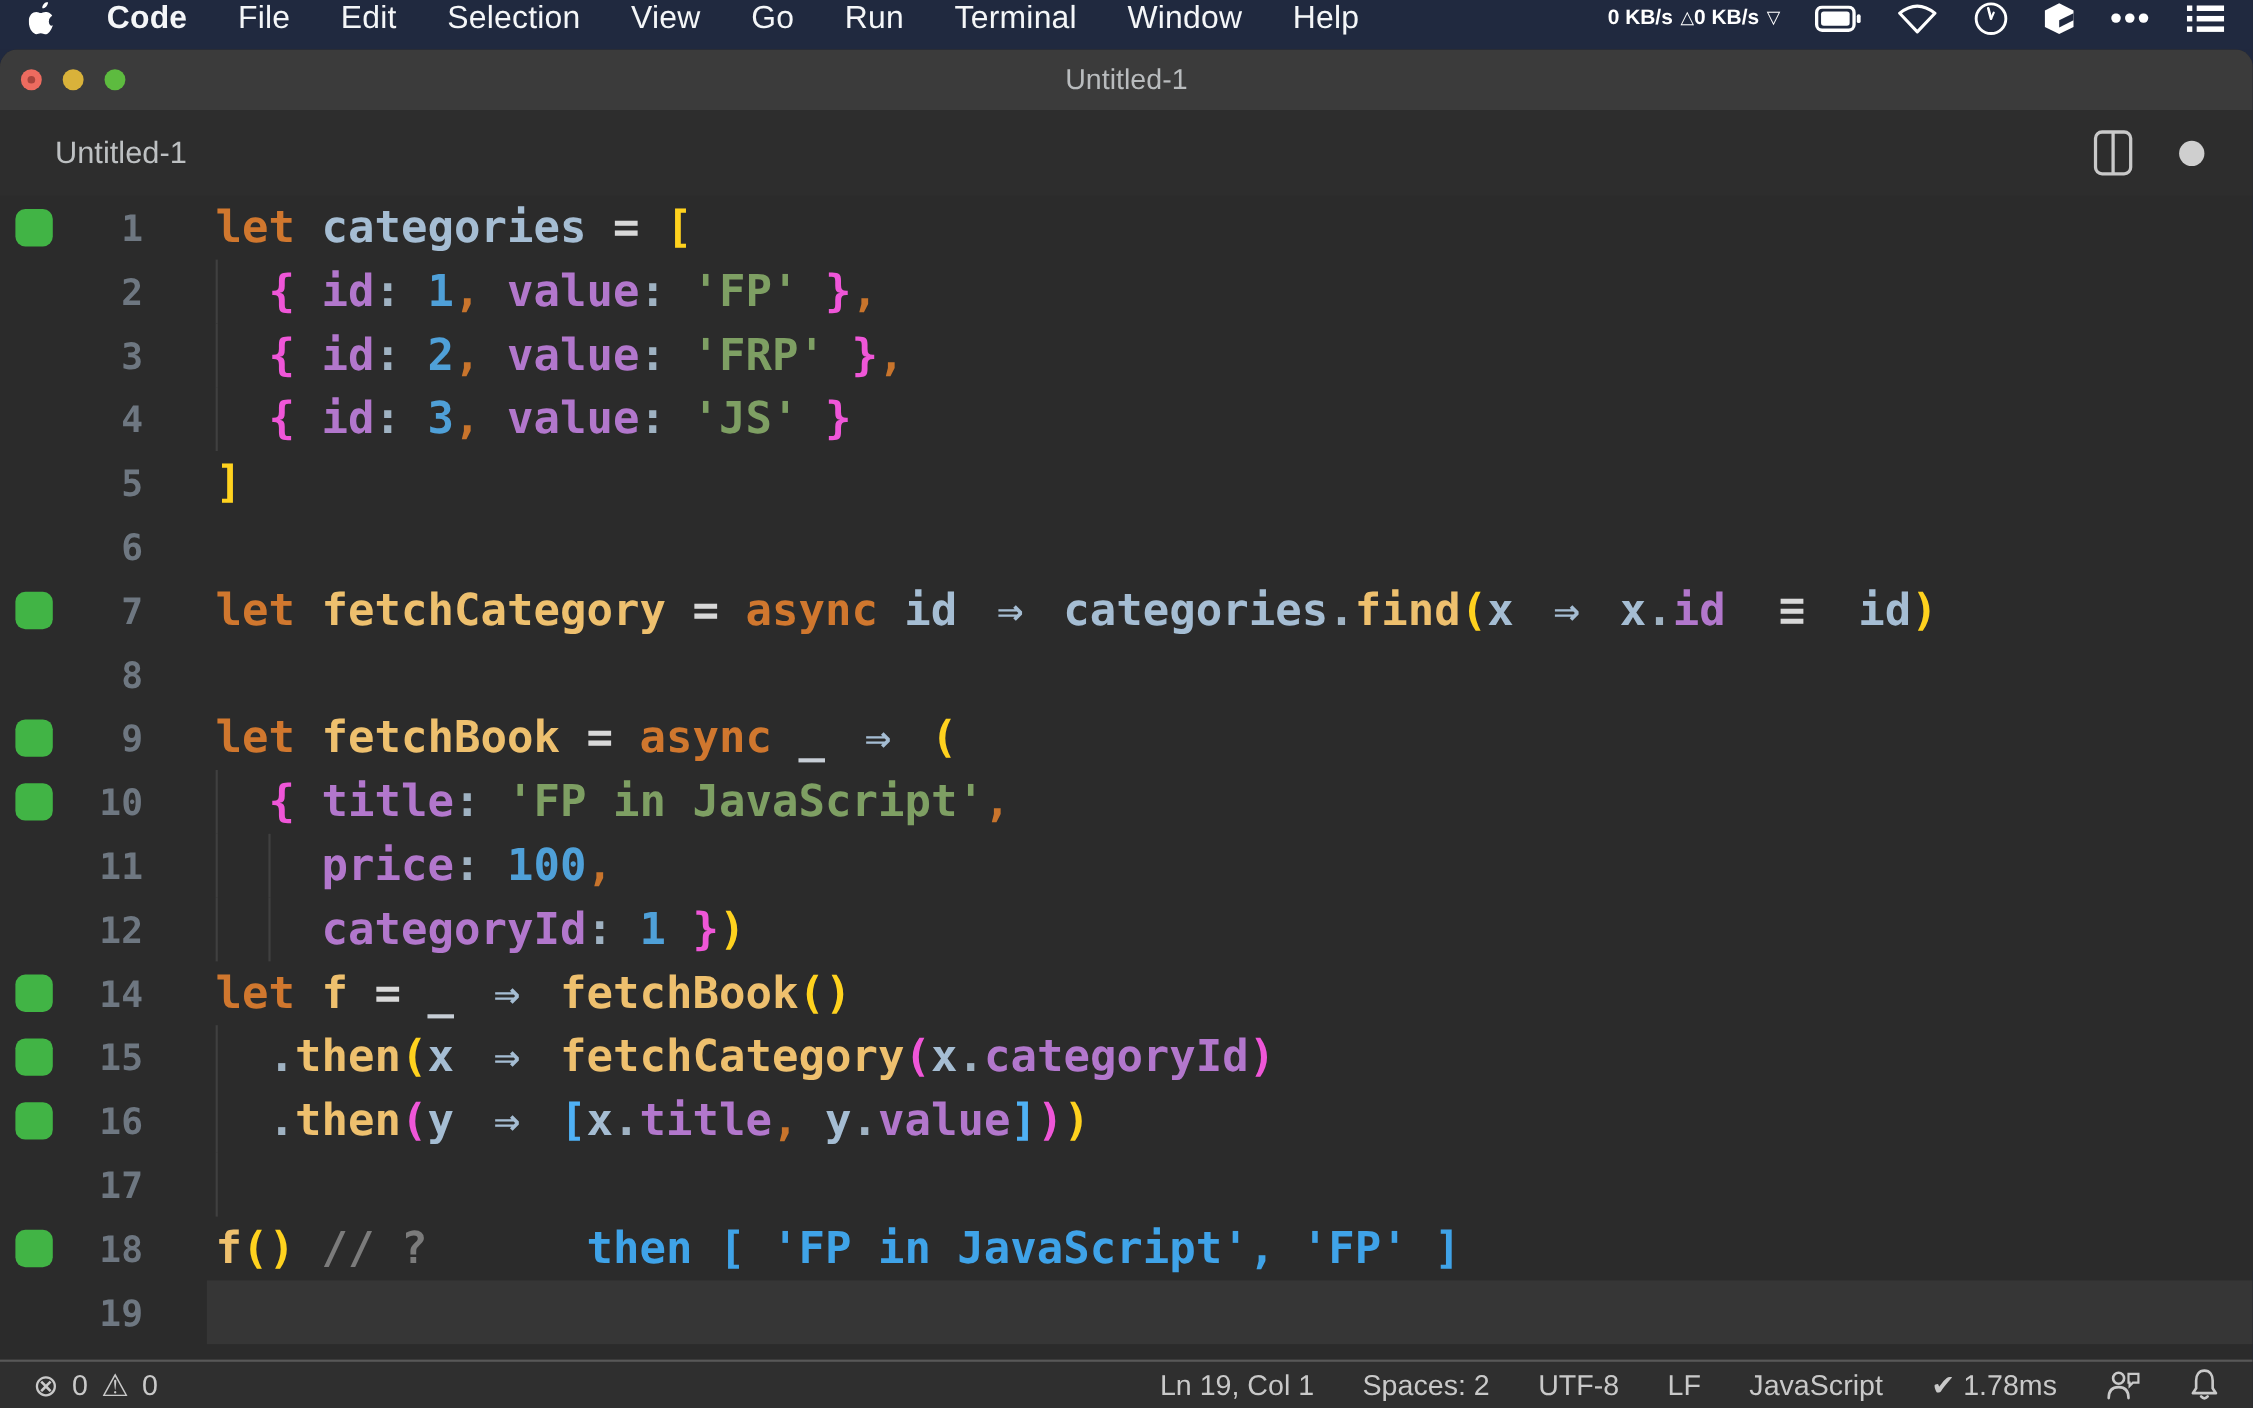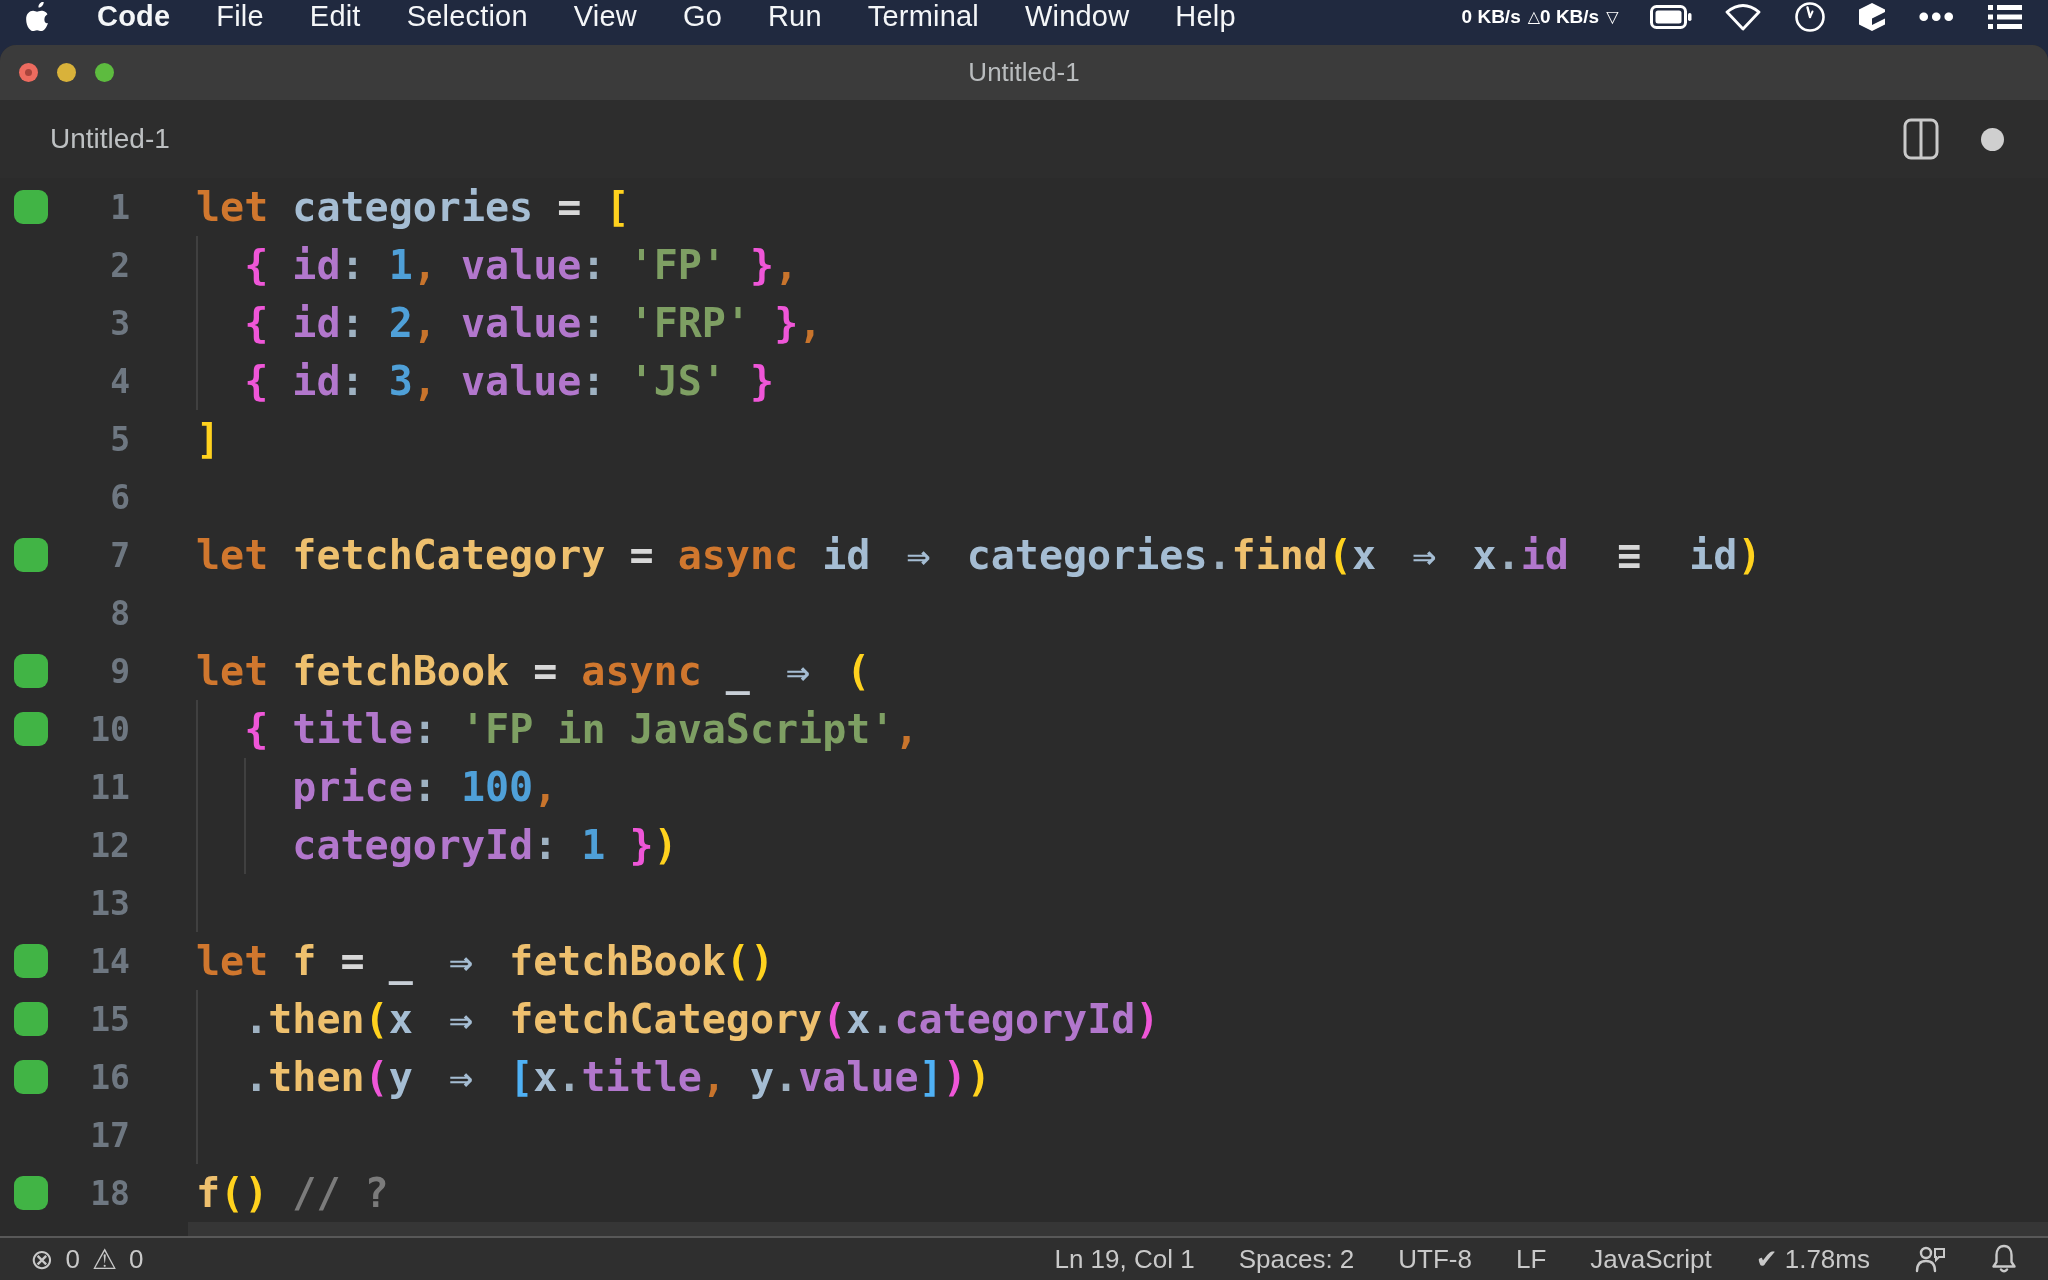--- a/index.html
+++ b/index.html
@@ -255,25 +255,20 @@
         <div class="marker-col"></div>
         <div class="lnum">11</div>
         <div class="code-col"><div class="guide" style="left: calc(var(--ch) * 0);"></div><div class="guide" style="left: calc(var(--ch) * 2);"></div><span class="tk t-pl">    </span><span class="tk t-prop">price</span><span class="tk t-pc">:</span><span class="tk t-pl"> </span><span class="tk t-num">100</span><span class="tk t-cm">,</span></div>
       </div>
       <div class="line">
         <div class="marker-col"></div>
         <div class="lnum">12</div>
         <div class="code-col"><div class="guide" style="left: calc(var(--ch) * 0);"></div><div class="guide" style="left: calc(var(--ch) * 2);"></div><span class="tk t-pl">    </span><span class="tk t-prop">categoryId</span><span class="tk t-pc">:</span><span class="tk t-pl"> </span><span class="tk t-num">1 </span><span class="tk t-b2">}</span><span class="tk t-b1">)</span></div>
       </div>
       <div class="line">
-        <div class="marker-col"></div>
-        <div class="lnum">13</div>
-        <div class="code-col"><div class="guide" style="left: calc(var(--ch) * 0);"></div></div>
-      </div>
-      <div class="line">
         <div class="marker-col">
           <span class="marker"></span>
         </div>
         <div class="lnum">14</div>
         <div class="code-col"><span class="tk t-kw">let </span><span class="tk t-fn">f </span><span class="tk t-op">= </span><span class="tk t-us">_ </span><span class="tk t-ar">⇒</span><span class="tk t-pl"> </span><span class="tk t-fn">fetchBook</span><span class="tk t-b1">()</span></div>
       </div>
       <div class="line">
         <div class="marker-col">
           <span class="marker"></span>
         </div>
@@ -290,21 +285,21 @@
       <div class="line">
         <div class="marker-col"></div>
         <div class="lnum">17</div>
         <div class="code-col"><div class="guide" style="left: calc(var(--ch) * 0);"></div></div>
       </div>
       <div class="line">
         <div class="marker-col">
           <span class="marker"></span>
         </div>
         <div class="lnum">18</div>
-        <div class="code-col"><span class="tk t-fn">f</span><span class="tk t-b1">()</span><span class="tk t-pl"> </span><span class="tk t-cmt">// ?</span><span class="tk t-pl">      </span></div>
+        <div class="code-col"><span class="tk t-fn">f</span><span class="tk t-b1">()</span><span class="tk t-pl"> </span><span class="tk t-cmt">// ?</span><span class="tk t-pl">      </span><span class="tk t-out">then [ 'FP in JavaScript', 'FP' ]</span></div>
       </div>
       <div class="line">
         <div class="marker-col"></div>
         <div class="lnum">19</div>
         <div class="code-col"><div class="current-bg"></div></div>
       </div>
     </div>
 
   <div class="statusbar">
     <div class="sb-left">

